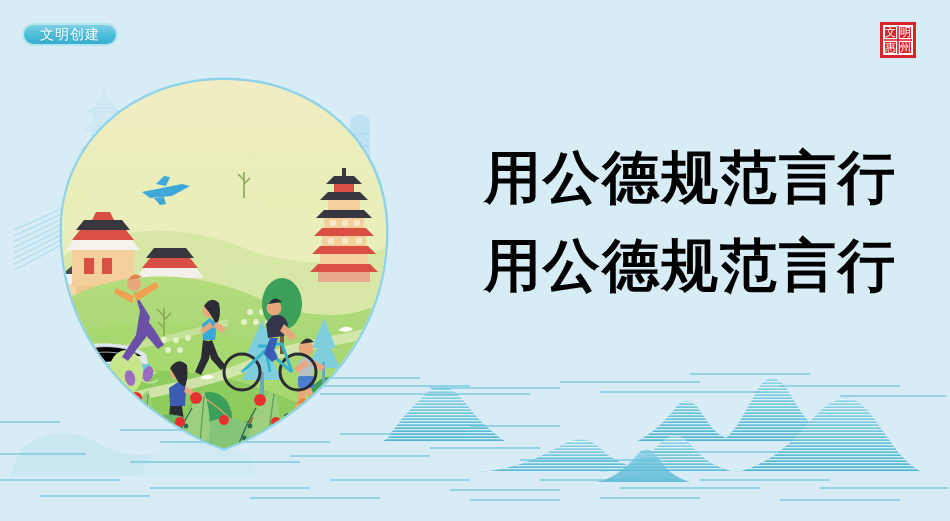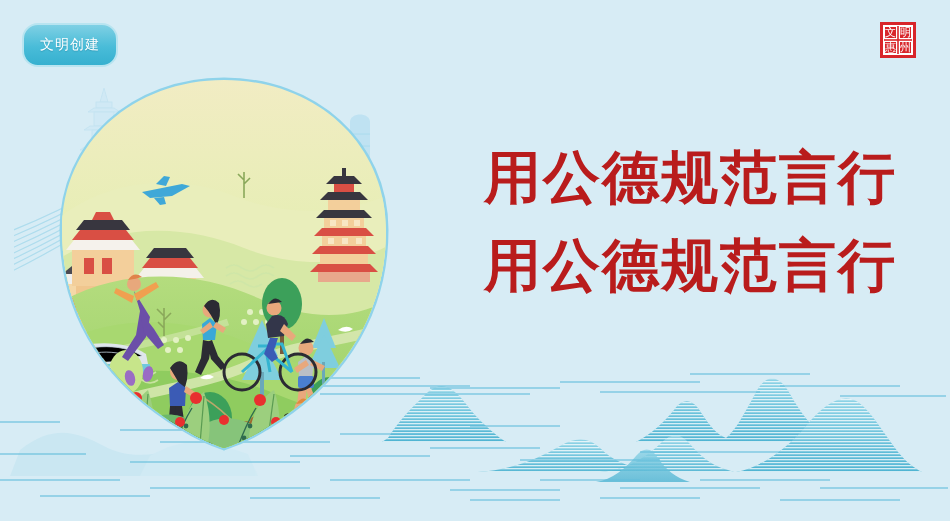--- a/index.html
+++ b/index.html
@@ -6,39 +6,39 @@
   body{
     width:950px;height:521px;overflow:hidden;
     background:#d7ecf5;
     font-family:"Liberation Sans","DejaVu Sans",sans-serif;
   }
   #stage{position:relative;width:950px;height:521px;overflow:hidden;background:#d7ecf5;}
 
   
   .badge{
     position:absolute;left:22px;top:23px;
-    width:96px;height:44px;border-radius:16px;
+    width:96px;height:23px;border-radius:16px;
     background:linear-gradient(180deg,#7fd0e4 0%,#49bcd8 55%,#36b0cf 100%);
     border:2px solid #b8e4f0;
     box-sizing:border-box;
     display:flex;align-items:center;justify-content:center;
     color:#ffffff;font-size:14px;letter-spacing:1px;
     text-shadow:0 1px 1px rgba(0,80,110,.25);
     font-family:"DejaVu Sans","Liberation Sans",sans-serif;
   }
 
   
   .seal{
     position:absolute;left:880px;top:22px;width:36px;height:36px;
   }
 
   
   .headline{
     position:absolute;left:484px;top:133px;width:420px;
-    color:#b91c1c;
+    color:#000000;
     font-family:"DejaVu Sans","Liberation Sans",sans-serif;
     font-weight:bold;
     font-size:57px;
     line-height:88px;
     letter-spacing:2px;
     white-space:nowrap;
   }
   .headline .l2{display:block;}
 
   

